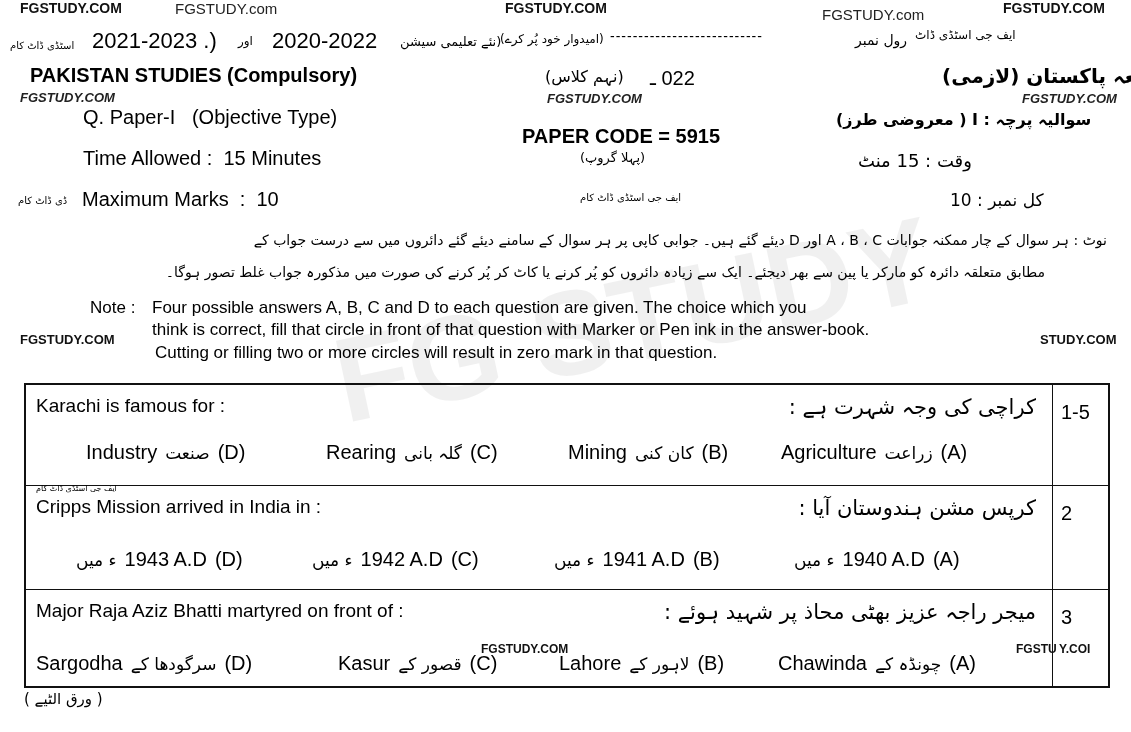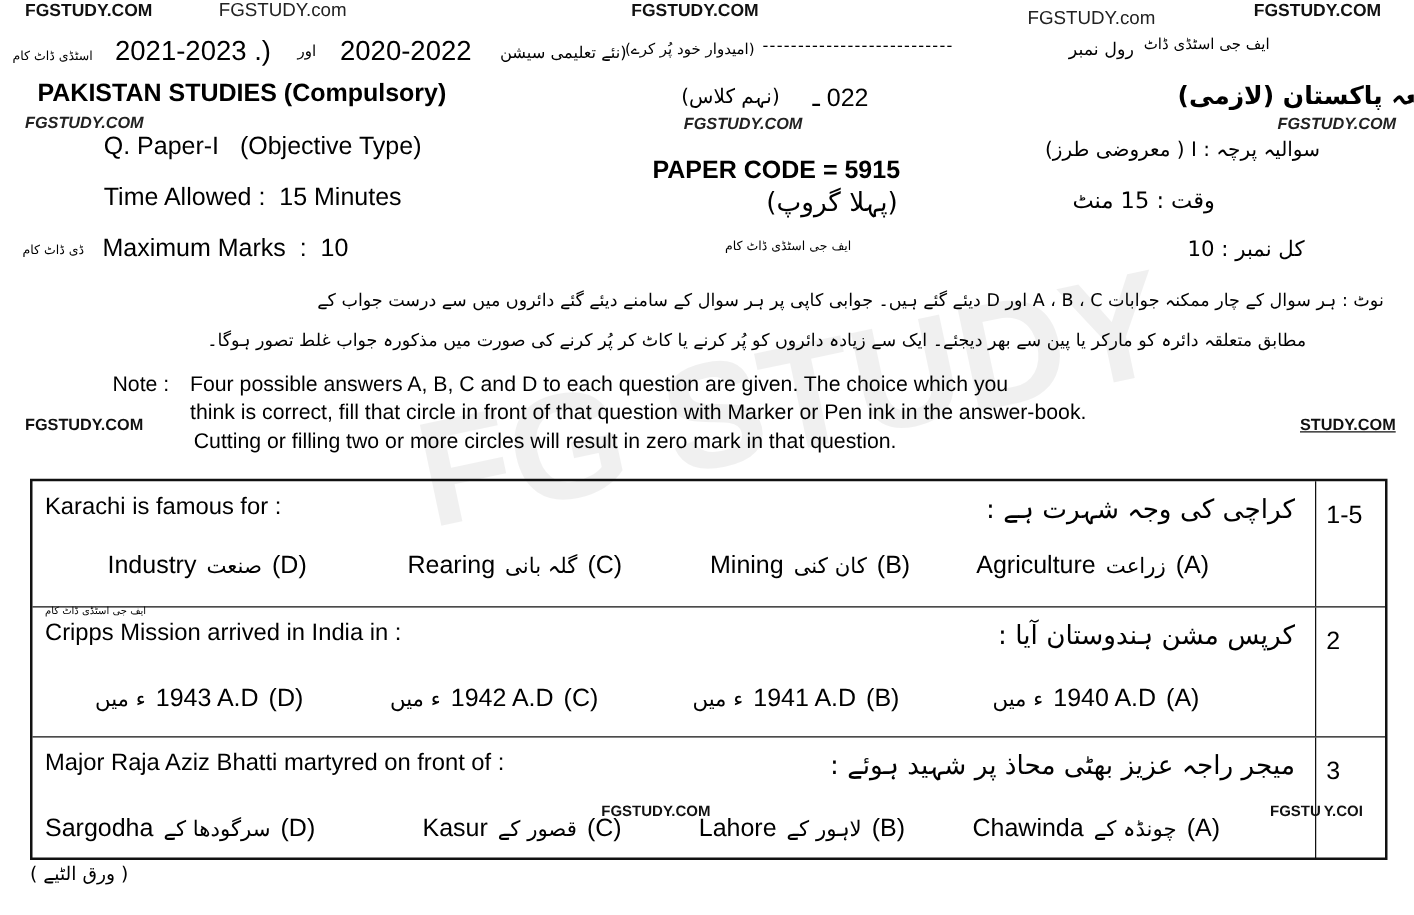--- a/index.html
+++ b/index.html
@@ -49,38 +49,38 @@
 <div class="abs ur" style="left:545px; top:67px; font-size:16px;">(نہم کلاس)</div>
 <div class="abs hdr" style="left:650px; top:66px; direction:rtl;">022 ـ</div>
 <div class="abs ur" style="left:942px; top:64px; font-size:20px; font-weight:bold;">مطالعہ پاکستان (لازمی)</div>
 
 <div class="abs wm-ital" style="left:20px; top:90px;">FGSTUDY.COM</div>
 <div class="abs wm-ital" style="left:547px; top:91px;">FGSTUDY.COM</div>
 <div class="abs wm-ital" style="left:1022px; top:91px;">FGSTUDY.COM</div>
 
 <div class="abs hdr" style="left:83px; top:106px; white-space:pre;">Q. Paper-I   (Objective Type)</div>
 <div class="abs hdr-big" style="left:522px; top:125px;">PAPER CODE = 5915</div>
-<div class="abs ur" style="left:836px; top:110px; font-size:16px;">سوالیہ پرچہ : I ( معروضی طرز)</div>
+<div class="abs ur" style="left:836px; top:110px; font-size:16px;font-weight:bold;">سوالیہ پرچہ : I ( معروضی طرز)</div>
 
 <div class="abs hdr" style="left:83px; top:147px; white-space:pre;">Time Allowed :  15 Minutes</div>
-<div class="abs ur" style="left:580px; top:150px; font-size:21px;margin-left:33px;">(پہلا گروپ)</div>
+<div class="abs ur" style="left:580px; top:150px; font-size:13px;">(پہلا گروپ)</div>
 <div class="abs ur" style="left:858px; top:150px; font-size:18px;">وقت : 15 منٹ</div>
 
 <div class="abs ur ur-sm" style="left:18px; top:195px;">ڈی ڈاٹ کام</div>
 <div class="abs hdr" style="left:82px; top:188px; white-space:pre;">Maximum Marks  :  10</div>
 <div class="abs ur ur-sm" style="left:580px; top:192px;">ایف جی اسٹڈی ڈاٹ کام</div>
 <div class="abs ur" style="left:950px; top:190px; font-size:17px;">کل نمبر : 10</div>
 
 <div class="abs ur" style="right:24px; top:232px; font-size:14px;">نوٹ : ہر سوال کے چار ممکنہ جوابات A ، B ، C اور D دیئے گئے ہیں۔ جوابی کاپی پر ہر سوال کے سامنے دیئے گئے دائروں میں سے درست جواب کے</div>
 <div class="abs ur" style="right:86px; top:264px; font-size:14px;">مطابق متعلقہ دائرہ کو مارکر یا پین سے بھر دیجئے۔ ایک سے زیادہ دائروں کو پُر کرنے یا کاٹ کر پُر کرنے کی صورت میں مذکورہ جواب غلط تصور ہوگا۔</div>
 <div class="abs note" style="left:90px; top:297px;">Note :</div>
 <div class="abs note" style="left:152px; top:297px;">Four possible answers A, B, C and D to each question are given. The choice which you</div>
 <div class="abs wm" style="left:20px; top:332px; font-size:13px;">FGSTUDY.COM</div>
 <div class="abs note" style="left:152px; top:319px;">think is correct, fill that circle in front of that question with Marker or Pen ink in the answer-book.</div>
-<div class="abs wm" style="left:1040px; top:332px; font-size:13px;text-decoration:underline;">STUDY.COM</div>
+<div class="abs wm" style="left:1040px; top:332px; font-size:13px;">STUDY.COM</div>
 <div class="abs note" style="left:155px; top:342px;">Cutting or filling two or more circles will result in zero mark in that question.</div>
 
 <div class="box">
 
   <div class="row" style="top:0; height:101px;">
     <div class="numcol">
       <span class="qnum">1-5</span>
     </div>
     <div class="q-en">Karachi is famous for :</div>
     <div class="q-ur ur">کراچی کی وجہ شہرت ہے :</div>

